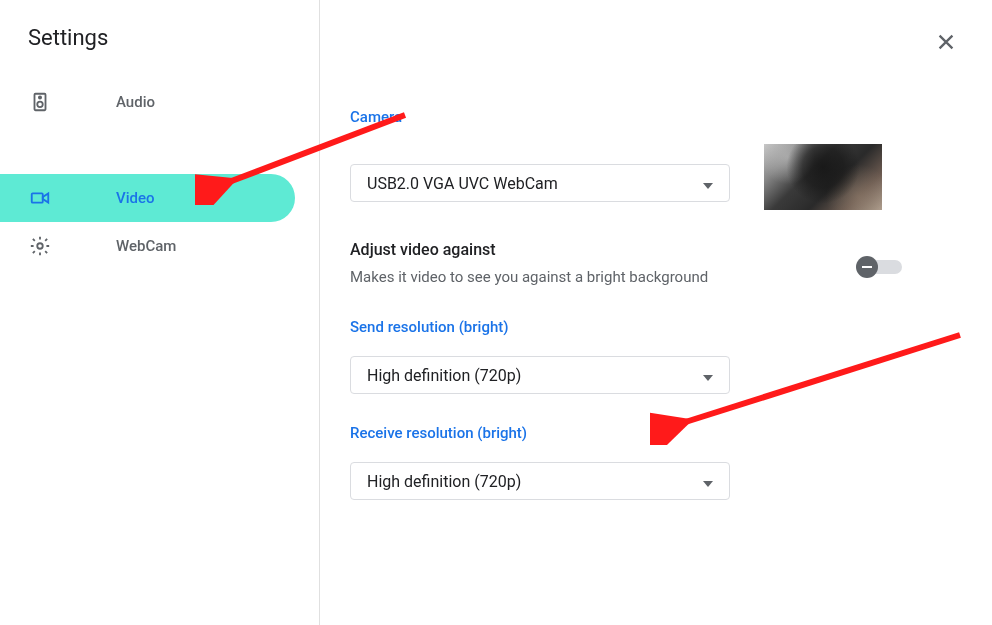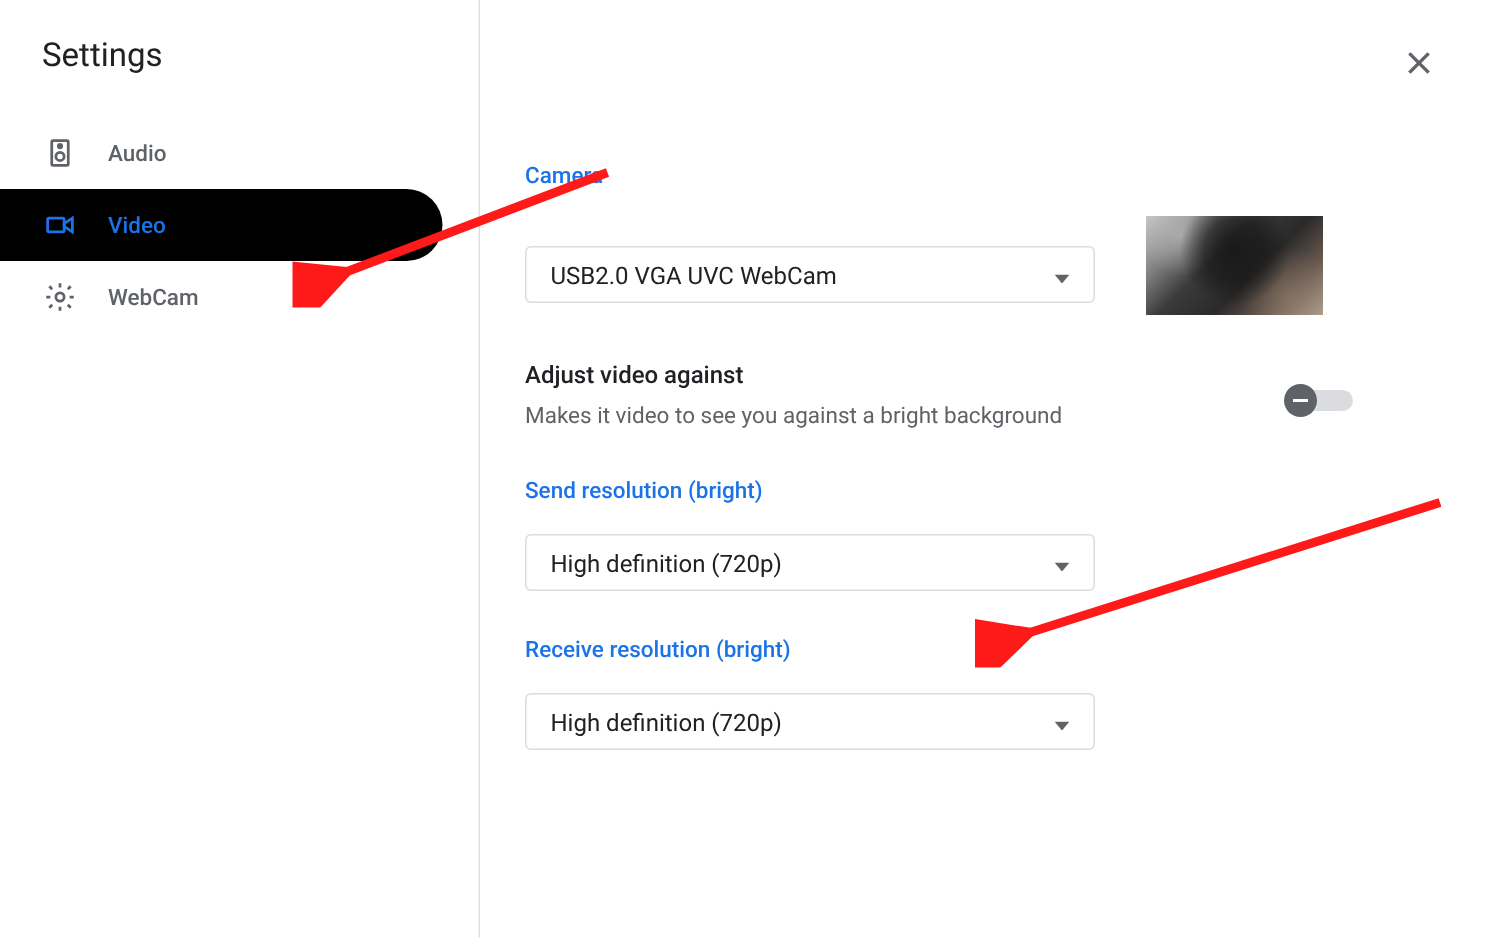--- a/index.html
+++ b/index.html
@@ -35,24 +35,26 @@
     }
     .sidebar-item {
       display: flex;
       align-items: center;
       height: 48px;
       padding-left: 28px;
       border-radius: 0 24px 24px 0;
       margin-right: 24px;
       cursor: pointer;
       color: #5f6368;
+      gap: 44px;
     }
     .sidebar-item.active {
-      background: #000000;
+      background: #5eead4;
       color: #1a73e8;
+      margin-top: 48px;
     }
     .sidebar-item .icon {
       width: 24px;
       height: 24px;
       margin-right: 20px;
       display: flex;
       align-items: center;
       justify-content: center;
     }
     .sidebar-item-label {

